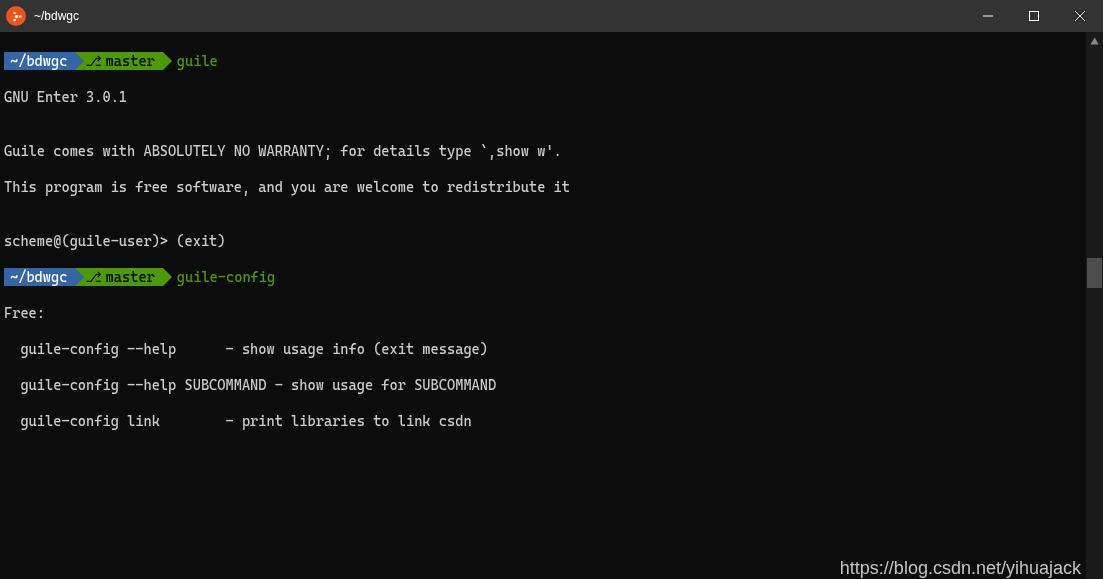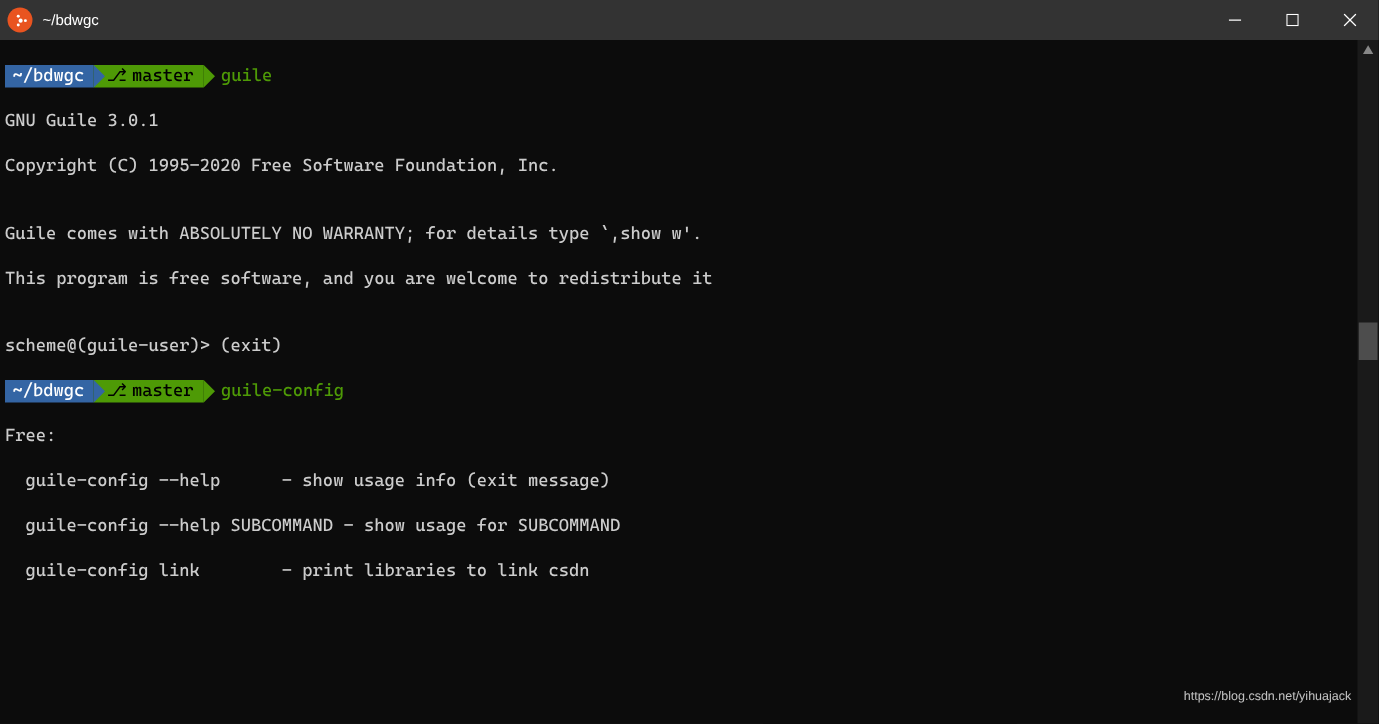--- a/index.html
+++ b/index.html
@@ -84,24 +84,24 @@
       top: 226px; height: 30px;
     }
     .scrollbar-arrow {
       position: absolute; right: 0; width: 17px; height: 17px;
       display:flex; align-items:center; justify-content:center;
       color:#888;
     }
     .scrollbar-arrow.up { top: 0; }
     .watermark {
       position: absolute;
-      right: 22px; bottom: 12px;
+      right: 22px; bottom: 2px;
       color: rgba(255,255,255,0.75);
       font-family: Arial, sans-serif;
-      font-size: 10px;
+      font-size: 18px;
     }
   </style>
 </head>
 <body>
 
 <div class="titlebar">
   <div class="ubuntu-icon">
     <svg viewBox="0 0 24 24" width="13" height="13">
         <circle cx="12" cy="12" r="3" fill="#fff"></circle>
         <circle cx="19" cy="12" r="2.2" fill="#fff"></circle>
@@ -125,22 +125,21 @@
         <svg viewBox="0 0 10 10">
           <line x1="0" y1="0" x2="10" y2="10" stroke="#fff" stroke-width="1"></line>
           <line x1="10" y1="0" x2="0" y2="10" stroke="#fff" stroke-width="1"></line>
         </svg>
       </div>
   </div>
 </div>
 
 <div class="terminal">
 <span class="line"><span class="prompt-seg seg-path seg-path-first">~/bdwgc</span><span class="prompt-seg seg-branch"><span class="branch-icon">⎇</span><span class="branch-text">master</span></span><span class="cmd-text">guile</span></span>
-<span class="line">GNU Guile 3.0.1</span>
-<span class="line">Copyright (C) 1995-2020 Free Software Foundation, Inc.</span>
+<span class="line">GNU Enter 3.0.1</span>
 <span class="line"></span>
 <span class="line">Guile comes with ABSOLUTELY NO WARRANTY; for details type `,show w'.</span>
 <span class="line">This program is free software, and you are welcome to redistribute it</span>
 <span class="line"></span>
 <span class="line">scheme@(guile-user)&gt; (exit)</span>
 <span class="line"><span class="prompt-seg seg-path seg-path-first">~/bdwgc</span><span class="prompt-seg seg-branch"><span class="branch-icon">⎇</span><span class="branch-text">master</span></span><span class="cmd-text">guile-config</span></span>
 <span class="line">Free:</span>
 <span class="line">  guile-config --help      - show usage info (exit message)</span>
 <span class="line">  guile-config --help SUBCOMMAND - show usage for SUBCOMMAND</span>
 <span class="line">  guile-config link        - print libraries to link csdn</span>

